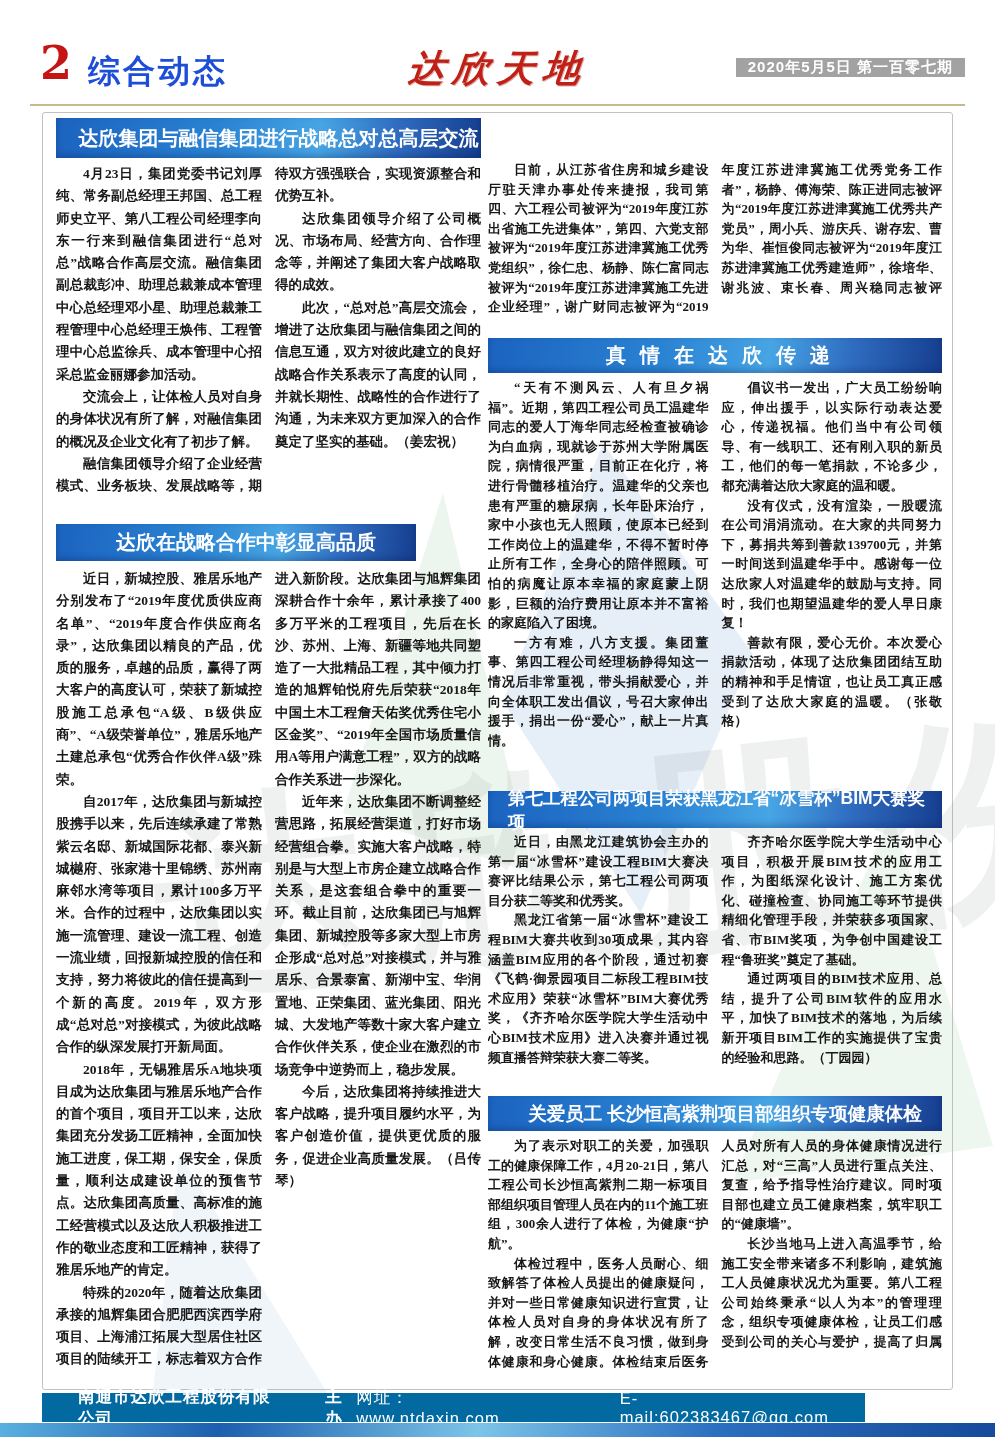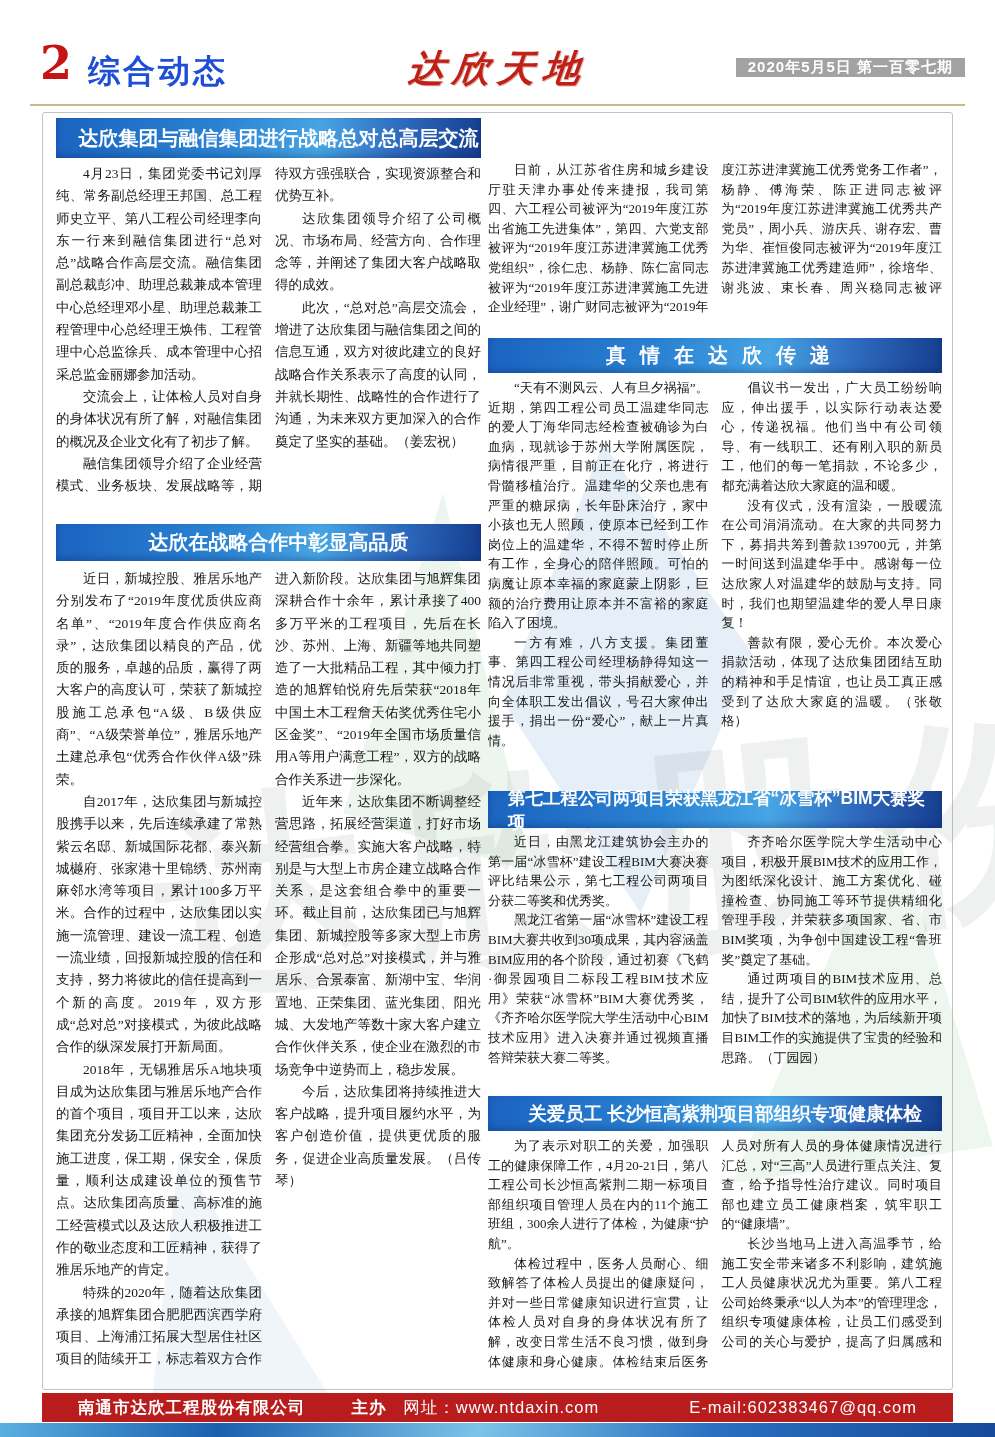--- a/index.html
+++ b/index.html
@@ -46,38 +46,38 @@
     position:absolute; display:flex; align-items:center; justify-content:center; z-index:2;
     color:#fff; font-weight:bold; font-family:"Liberation Sans",sans-serif;
     background:linear-gradient(95deg,#1b63c0 0%,#2a82d2 38%,#47a5e4 62%,#2f6cc0 80%,#163e8f 100%);
     box-shadow:inset 0 -3px 6px rgba(0,20,70,0.25);
     padding-left:20px;
   }
   .abody {
     position:absolute; z-index:1; column-count:2; column-gap:13px; column-fill:auto;
     text-align:justify; color:#181818; overflow:hidden;
   }
-  .abody p { margin:0; text-indent:2em; }
+  .abody p { margin:0; text-indent:2em;font-weight:bold; }
   .abody-left  { font-size:13.5px; line-height:22.3px; }
   .abody-right { font-size:13px;  line-height:19.6px; }
   #a1-banner { left:13px; top:5px;   width:425px; height:40px; font-size:20px; }
   #a1-body   { left:13px; top:50px;  width:425px; height:353px; }
-  #a2-banner { left:13px; top:411px; width:425px; height:37px; font-size:20px; }
+  #a2-banner { left:13px; top:411px; width:360px; height:37px; font-size:20px; }
   #a2-body   { left:13px; top:455px; width:425px; height:816px; }
   #a3-banner { left:445px; top:5px;   width:454px; height:38px; font-size:20px; }
   #a3-body   { left:445px; top:47px;  width:454px; height:176px; }
   #a4-banner { left:445px; top:225px; width:454px; height:35px; font-size:20px; letter-spacing:14px; }
   #a4-body   { left:445px; top:265px; width:454px; height:409px; }
   #a5-banner { left:445px; top:678px; width:454px; height:37px; font-size:17.5px; }
   #a5-body   { left:445px; top:719px; width:454px; height:259px; }
   #a6-banner { left:445px; top:983px; width:454px; height:35px; font-size:18.5px; }
   #a6-body   { left:445px; top:1023px; width:454px; height:252px; }
   
   .footer {
-    position:absolute; left:42px; top:1393px; width:911px; height:29px; background:#b91c1c;
+    position:absolute; left:42px; top:1393px; width:823px; height:29px; background:#0369a1;
     color:#fff; display:flex; align-items:center; padding:0 36px; z-index:2;
     font-family:"Liberation Sans",sans-serif; font-size:16.5px; letter-spacing:1px;
   }
   .footer .org { font-weight:bold; }
   .footer .role { margin-left:46px; font-weight:bold; }
   .footer .site { margin-left:auto; }
   .footer .mail { margin-left:90px; }
   .bottom-strip {
     position:absolute; left:0; top:1423px; width:995px; height:14px; z-index:2;
     background:linear-gradient(100deg,#5ab0e0 0%,#1b5fae 22%,#7cc4e8 48%,#2a6fc0 72%,#164a9a 100%);

